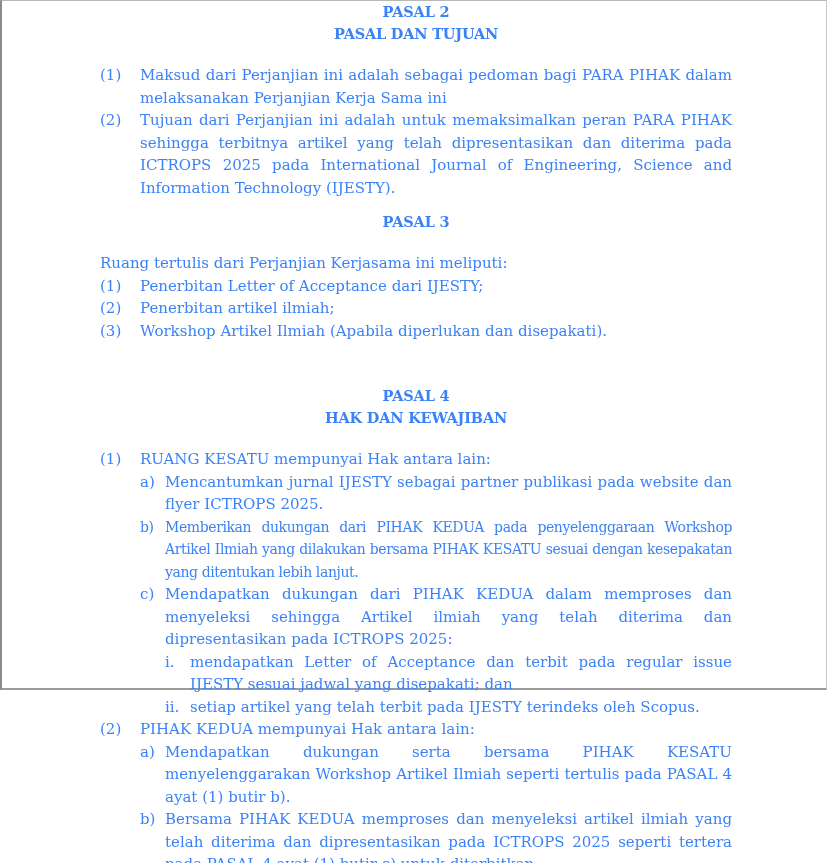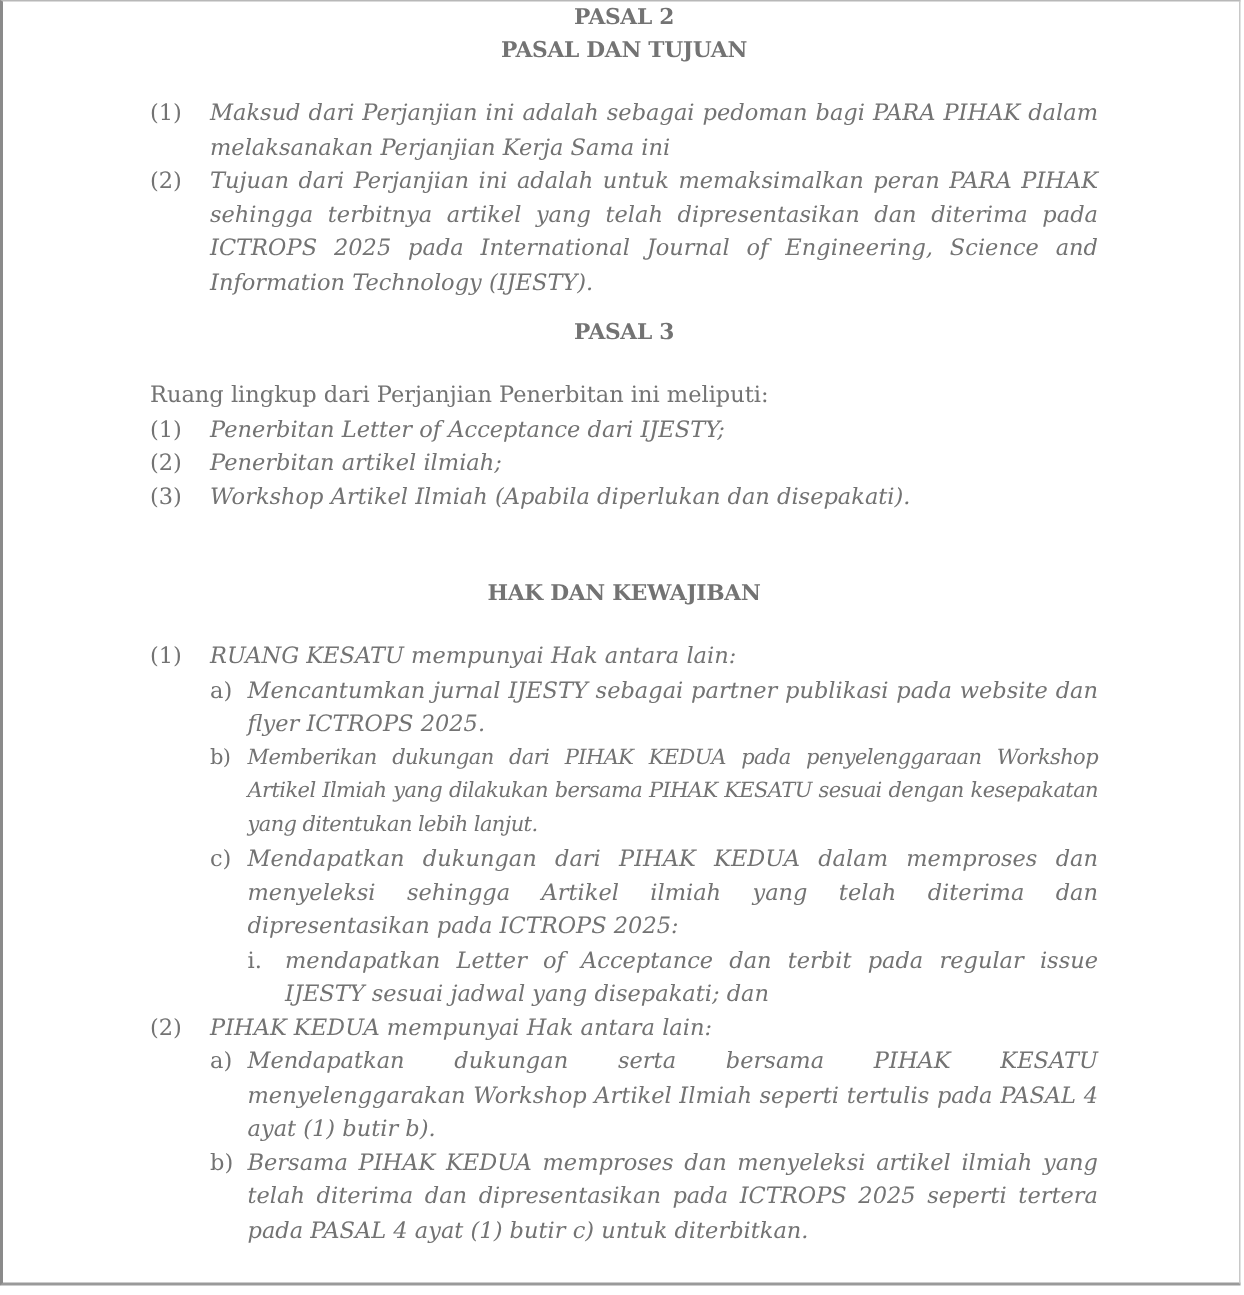--- a/index.html
+++ b/index.html
@@ -1,34 +1,34 @@
 <!DOCTYPE html>
 <html><head>
   <meta charset="utf-8">
   <style>
     html, body { margin: 0; padding: 0; background: #ffffff; }
     body { width: 829px; height: 863px; overflow: hidden; position: relative; }
     .page {
-      position: absolute; left: 0; top: 0; width: 827px; height: 857px;
+      position: absolute; left: 0; top: 0; width: 827px; height: 690px;
       border-left: 2px solid #8a8a8a; border-top: 1px solid #b8b8b8;
       border-right: 1px solid #c8c8c8; border-bottom: 2px solid #9a9a9a;
       box-sizing: border-box; background: #fff;
       font-family: "DejaVu Serif", "Liberation Serif", serif;
-      color: #737373; font-size: 15px; line-height: 22.5px;
+      color: #3b82f6; font-size: 15px; line-height: 22.5px;
     }
     .content { position: absolute; left: 98px; width: 632px; top: 0; }
     .heading { text-align: center; font-weight: bold; font-size: 14.5px; line-height: 22px; letter-spacing: -0.2px; }
     .sec2 { position: absolute; top: 0; left: 0; width: 632px; }
     .sec3 { position: absolute; top: 210px; left: 0; width: 632px; }
     .sec4 { position: absolute; top: 384px; left: 0; width: 632px; }
     .gap { height: 18px; }
     .row { display: flex; }
     .num { width: 40px; flex: none; }
     .txt { flex: 1; text-align: justify; }
-    .txt.last { text-align-last: left; font-style: italic; }
+    .txt.last { text-align-last: left; }
     .sub { display: flex; margin-left: 40px; }
     .subnum { width: 25px; flex: none; }
     .subsub { display: flex; margin-left: 65px; }
     .subsubnum { width: 25px; flex: none; }
     .condensed { font-size: 14px; letter-spacing: -0.4px; }
   </style>
 </head>
 <body>
 
 <div class="page">
@@ -44,36 +44,37 @@
       </div>
       <div class="row">
         <span class="num">(2)</span>
         <span class="txt last">Tujuan dari Perjanjian ini adalah untuk memaksimalkan peran PARA PIHAK sehingga terbitnya artikel yang telah dipresentasikan dan diterima pada ICTROPS 2025 pada International Journal of Engineering, Science and Information Technology (IJESTY).</span>
       </div>
     </div>
 
     <div class="sec3">
       <div class="heading">PASAL 3</div>
       <div class="gap" style="height:19px"></div>
-      <div>Ruang lingkup dari Perjanjian Penerbitan ini meliputi:</div>
+      <div>Ruang tertulis dari Perjanjian Kerjasama ini meliputi:</div>
       <div class="row">
         <span class="num">(1)</span>
         <span class="txt last">Penerbitan Letter of Acceptance dari IJESTY;</span>
       </div>
       <div class="row">
         <span class="num">(2)</span>
         <span class="txt last">Penerbitan artikel ilmiah;</span>
       </div>
       <div class="row">
         <span class="num">(3)</span>
         <span class="txt last">Workshop Artikel Ilmiah (Apabila diperlukan dan disepakati).</span>
       </div>
     </div>
 
     <div class="sec4">
+      <div class="heading">PASAL 4</div>
       <div class="heading">HAK DAN KEWAJIBAN</div>
       <div class="gap" style="height:19px"></div>
 
       <div class="row">
         <span class="num">(1)</span>
         <span class="txt last">RUANG KESATU mempunyai Hak antara lain:</span>
       </div>
       <div class="sub">
         <span class="subnum">a)</span>
         <span class="txt last">Mencantumkan jurnal IJESTY sebagai partner publikasi pada website dan flyer ICTROPS 2025.</span>
@@ -83,20 +84,24 @@
         <span class="txt last">Memberikan dukungan dari PIHAK KEDUA pada penyelenggaraan Workshop Artikel Ilmiah yang dilakukan bersama PIHAK KESATU sesuai dengan kesepakatan yang ditentukan lebih lanjut.</span>
       </div>
       <div class="sub">
         <span class="subnum">c)</span>
         <span class="txt last">Mendapatkan dukungan dari PIHAK KEDUA dalam memproses dan menyeleksi sehingga Artikel ilmiah yang telah diterima dan dipresentasikan pada ICTROPS 2025:</span>
       </div>
       <div class="subsub">
         <span class="subsubnum">i.</span>
         <span class="txt last">mendapatkan Letter of Acceptance dan terbit pada regular issue IJESTY sesuai jadwal yang disepakati; dan</span>
       </div>
+      <div class="subsub">
+        <span class="subsubnum">ii.</span>
+        <span class="txt last">setiap artikel yang telah terbit pada IJESTY terindeks oleh Scopus.</span>
+      </div>
 
       <div class="row">
         <span class="num">(2)</span>
         <span class="txt last">PIHAK KEDUA mempunyai Hak antara lain:</span>
       </div>
       <div class="sub">
         <span class="subnum">a)</span>
         <span class="txt last">Mendapatkan dukungan serta bersama PIHAK KESATU menyelenggarakan Workshop Artikel Ilmiah seperti tertulis pada PASAL 4 ayat (1) butir b).</span>
       </div>
       <div class="sub">

